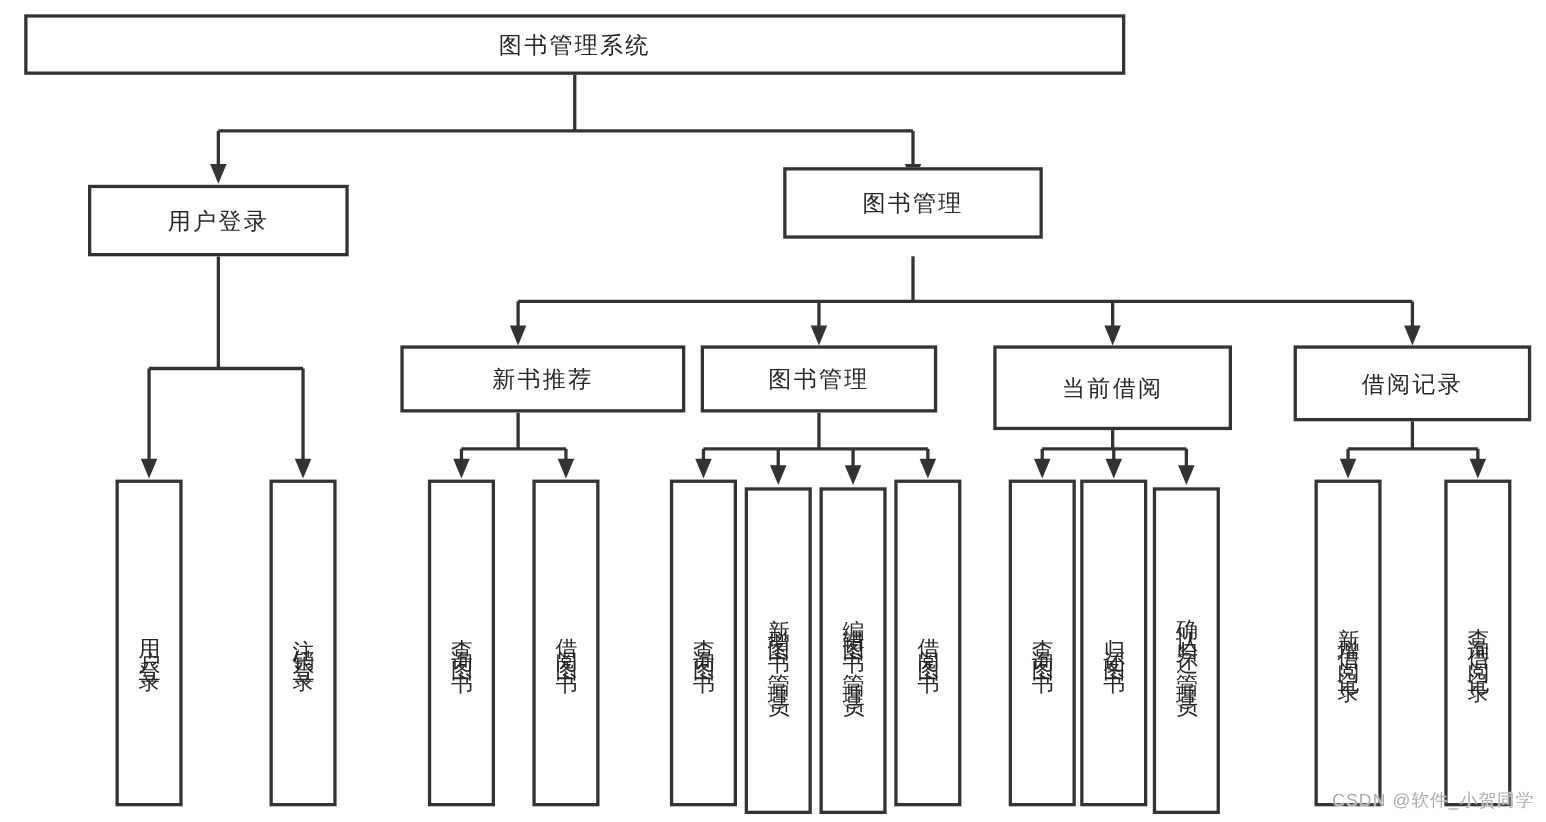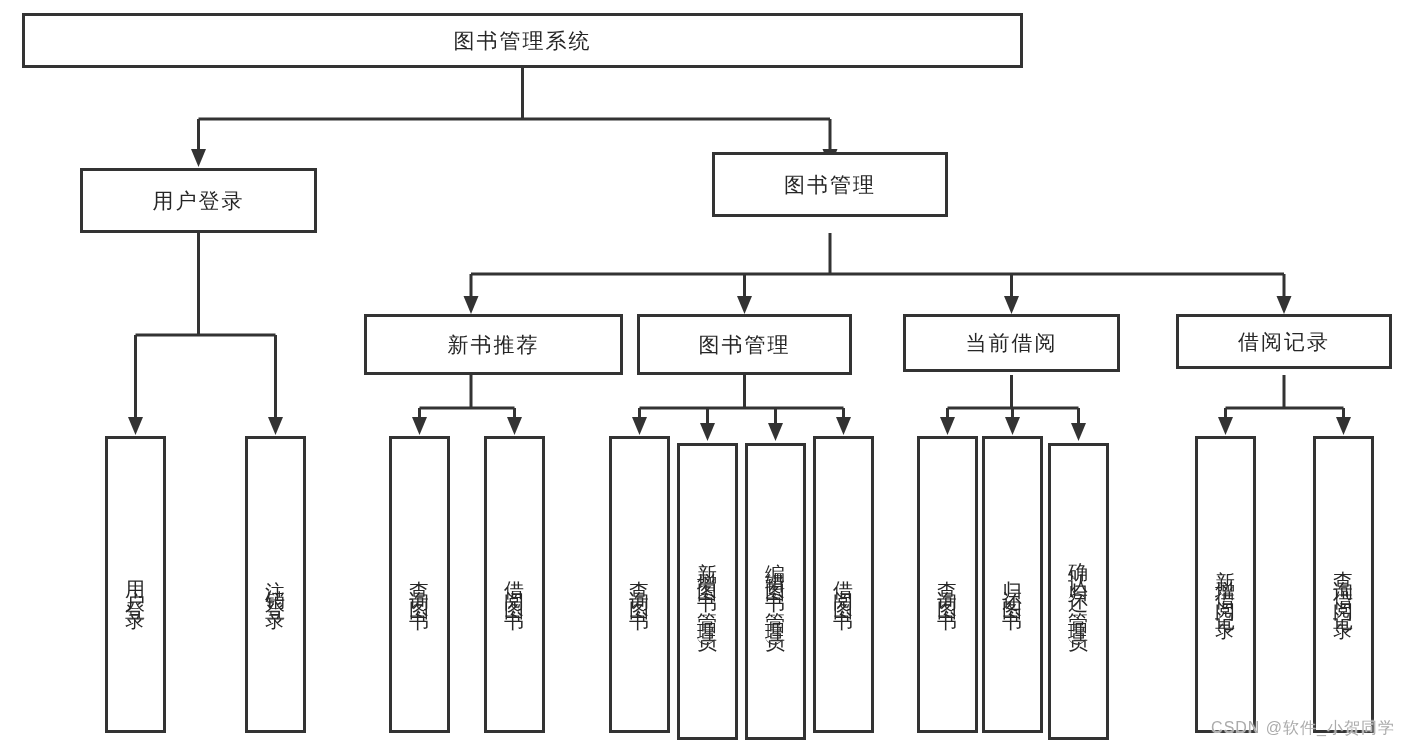--- a/index.html
+++ b/index.html
@@ -138,24 +138,24 @@
   <div class="box h" style="left:712px;top:152px;width:236px;height:65px">
     <span>图书管理</span>
   </div>
 
   <div class="box h" style="left:364px;top:314px;width:259px;height:61px">
     <span>新书推荐</span>
   </div>
   <div class="box h" style="left:637px;top:314px;width:215px;height:61px">
     <span>图书管理</span>
   </div>
-  <div class="box h" style="left:903px;top:314px;width:217px;height:58px">
+  <div class="box h" style="left:903px;top:314px;width:217px;height:77px">
     <span>当前借阅</span>
   </div>
-  <div class="box h" style="left:1176px;top:314px;width:216px;height:55px">
+  <div class="box h" style="left:1176px;top:314px;width:216px;height:69px">
     <span>借阅记录</span>
   </div>
 
   <div class="box v" style="left:105px;top:436px;width:61px;height:297px">
     <span>用户登录</span>
   </div>
   <div class="box v" style="left:245px;top:436px;width:61px;height:297px">
     <span>注销登录</span>
   </div>
 

